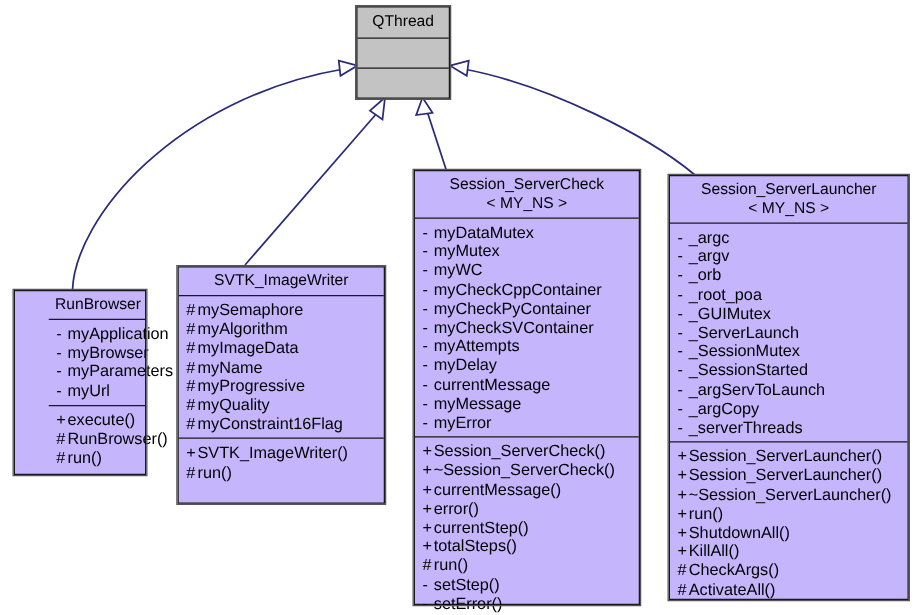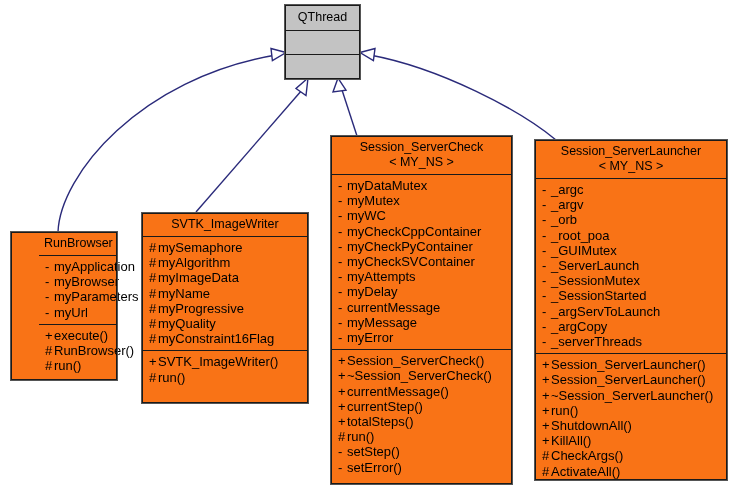--- a/index.html
+++ b/index.html
@@ -23,21 +23,21 @@
     left: 0;
     top: 0;
     width: 736px;
     height: 492px;
     pointer-events: none;
   }
   .node {
     position: absolute;
     box-sizing: border-box;
     border: 1px solid #1a1a1a;
-    background: #f97316;
+    background: #c4b5fd;
     outline: 1px solid #555555;
     outline-offset: 0px;
   }
   .node.base {
     background: #c3c3c3;
   }
   .node-title {
     box-sizing: border-box;
     text-align: center;
     font-size: 12.5px;
@@ -156,20 +156,21 @@
         <div class="member"><span class="vis">-</span><span>myDelay</span></div>
         <div class="member"><span class="vis">-</span><span>currentMessage</span></div>
         <div class="member"><span class="vis">-</span><span>myMessage</span></div>
         <div class="member"><span class="vis">-</span><span>myError</span></div>
       </div>
     <div class="sep"></div>
     <div class="compartment">
         <div class="member"><span class="vis">+</span><span>Session_ServerCheck()</span></div>
         <div class="member"><span class="vis">+</span><span>~Session_ServerCheck()</span></div>
         <div class="member"><span class="vis">+</span><span>currentMessage()</span></div>
+        <div class="member"><span class="vis">+</span><span>error()</span></div>
         <div class="member"><span class="vis">+</span><span>currentStep()</span></div>
         <div class="member"><span class="vis">+</span><span>totalSteps()</span></div>
         <div class="member"><span class="vis">#</span><span>run()</span></div>
         <div class="member"><span class="vis">-</span><span>setStep()</span></div>
         <div class="member"><span class="vis">-</span><span>setError()</span></div>
       </div>
   </div>
 
   <div class="node" style="left:535px; top:140px; width:192px; height:340px;">
     <div class="node-title">Session_ServerLauncher

